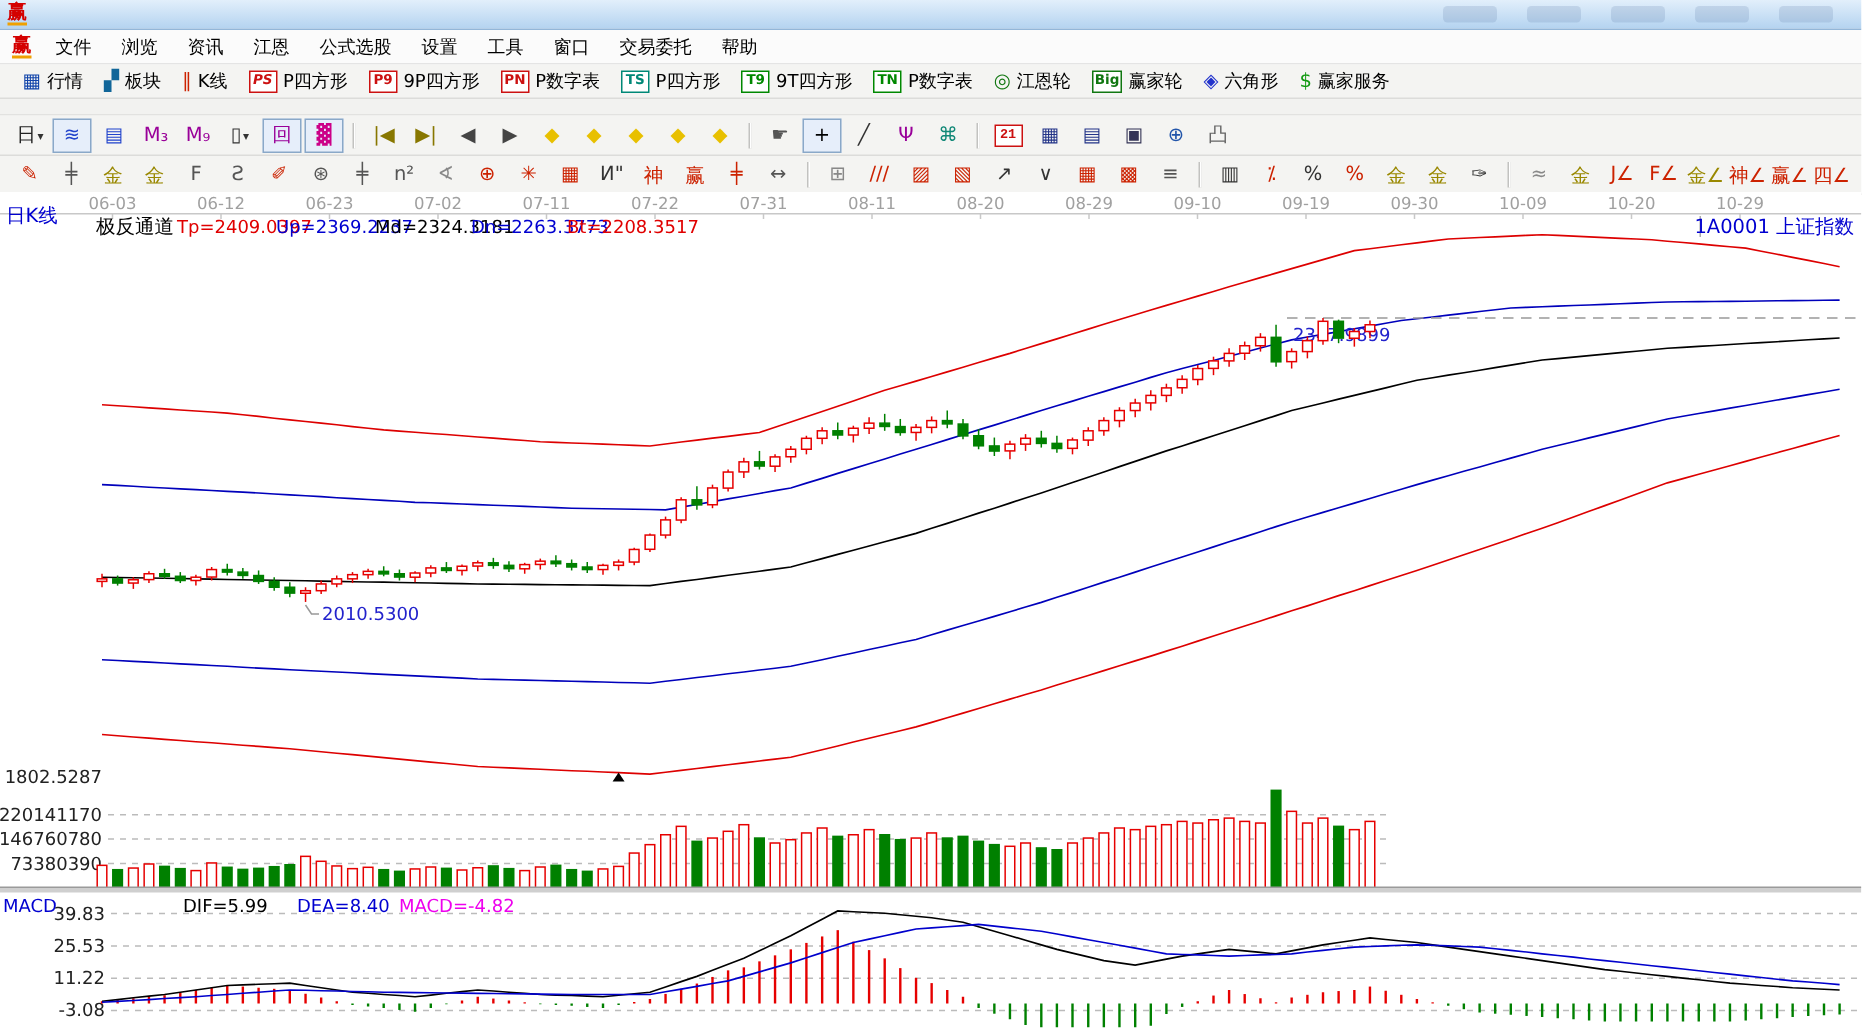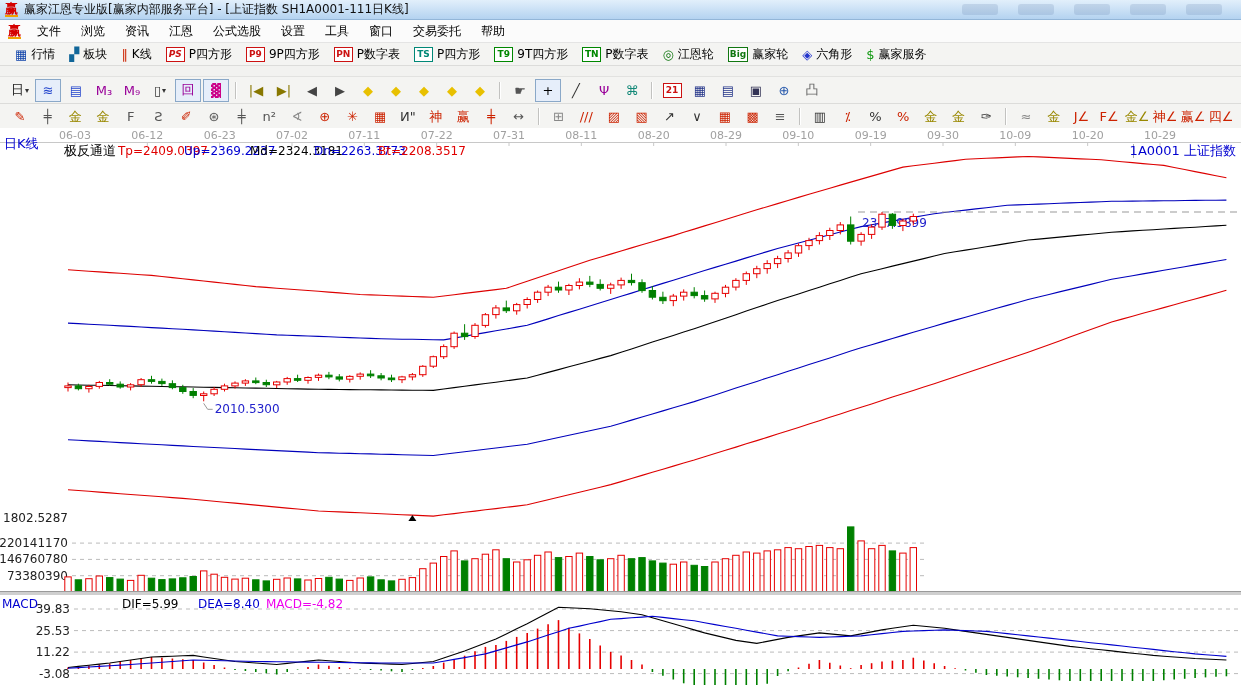--- a/index.html
+++ b/index.html
@@ -34,21 +34,20 @@
   
   #chart{position:absolute;left:0;top:128px;width:1241px;height:557px;background:#fff;}
   #chart svg{display:block;}
 </style>
 </head>
 <body>
 
 <div id="app">
   <div class="titlebar">
     <span class="logo">赢</span>
-    <span class="title-text">赢家江恩专业版[赢家内部服务平台] - [上证指数  SH1A0001-111日K线]</span>
     <span class="ghosts">
         <span class="ghost"></span>
         <span class="ghost"></span>
         <span class="ghost"></span>
         <span class="ghost"></span>
         <span class="ghost"></span>
       </span>
   </div>
   <div class="menubar" id="menubar">
     <span class="logo">赢</span>
@@ -184,21 +183,21 @@
         <span style="color: rgb(51, 51, 51);">╱</span>
       </span>
       <span class="tbtn">
         <span style="color: rgb(153, 0, 153);">Ψ</span>
       </span>
       <span class="tbtn">
         <span style="color: rgb(17, 136, 119);">⌘</span>
       </span>
       <span class="vsep"></span>
       <span class="tbtn">
-        <span class="mini-box" style="color: rgb(204, 17, 17);">21</span>
+        <span class="mini-box" style="color: rgb(204, 17, 17); font-family: Liberation Mono, monospace;">21</span>
       </span>
       <span class="tbtn">
         <span style="color: rgb(34, 51, 136);">▦</span>
       </span>
       <span class="tbtn">
         <span style="color: rgb(34, 51, 136);">▤</span>
       </span>
       <span class="tbtn">
         <span style="color: rgb(51, 51, 85);">▣</span>
       </span>

